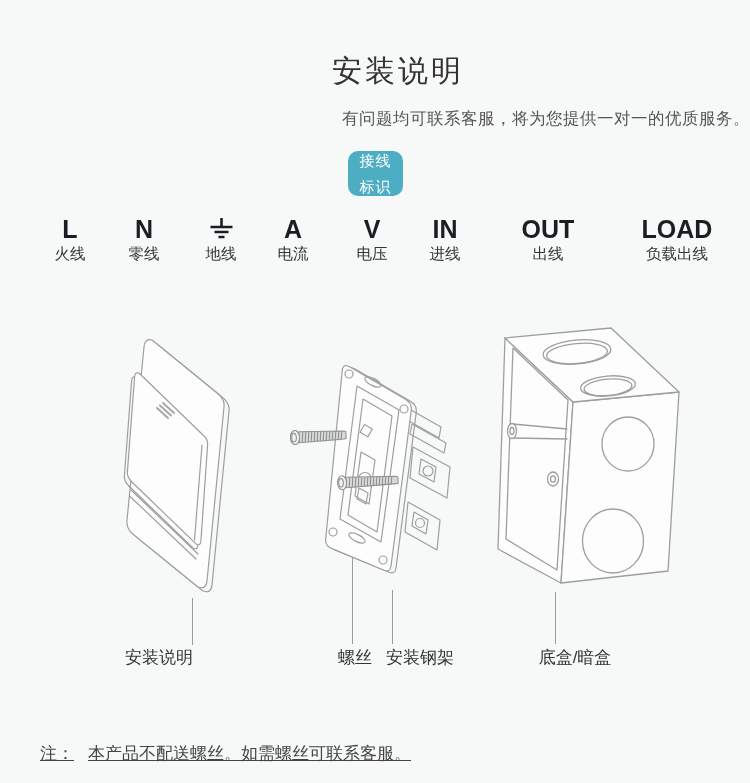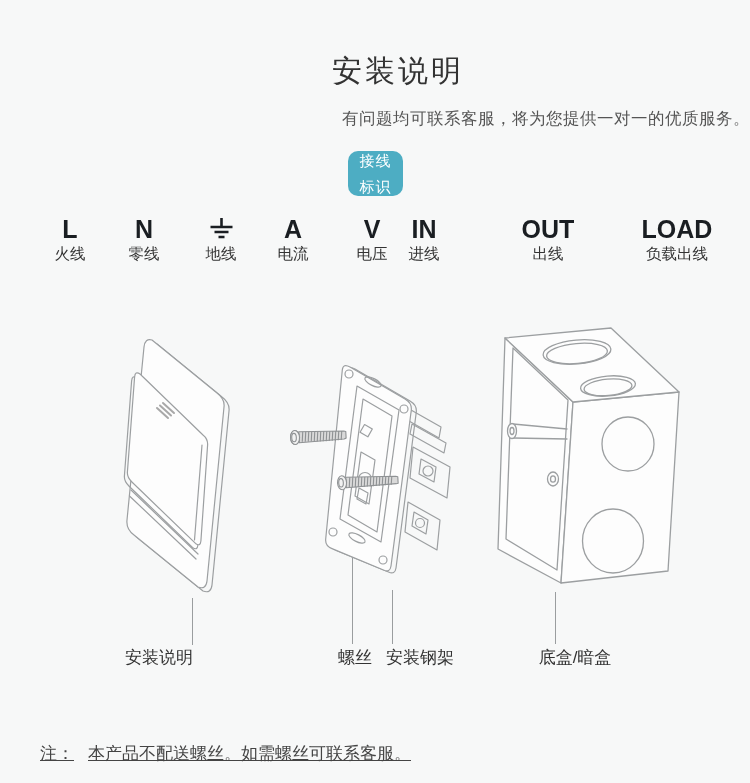--- a/index.html
+++ b/index.html
@@ -89,21 +89,21 @@
   <div class="wiring-label">地线</div>
 </div>
 <div class="wiring-col" style="left:293px">
   <div class="wiring-symbol">A</div>
   <div class="wiring-label">电流</div>
 </div>
 <div class="wiring-col" style="left:372px">
   <div class="wiring-symbol">V</div>
   <div class="wiring-label">电压</div>
 </div>
-<div class="wiring-col" style="left:424px">
+<div class="wiring-col" style="left:445px">
   <div class="wiring-symbol">IN</div>
   <div class="wiring-label">进线</div>
 </div>
 <div class="wiring-col" style="left:548px">
   <div class="wiring-symbol">OUT</div>
   <div class="wiring-label">出线</div>
 </div>
 <div class="wiring-col" style="left:677px">
   <div class="wiring-symbol">LOAD</div>
   <div class="wiring-label">负载出线</div>

